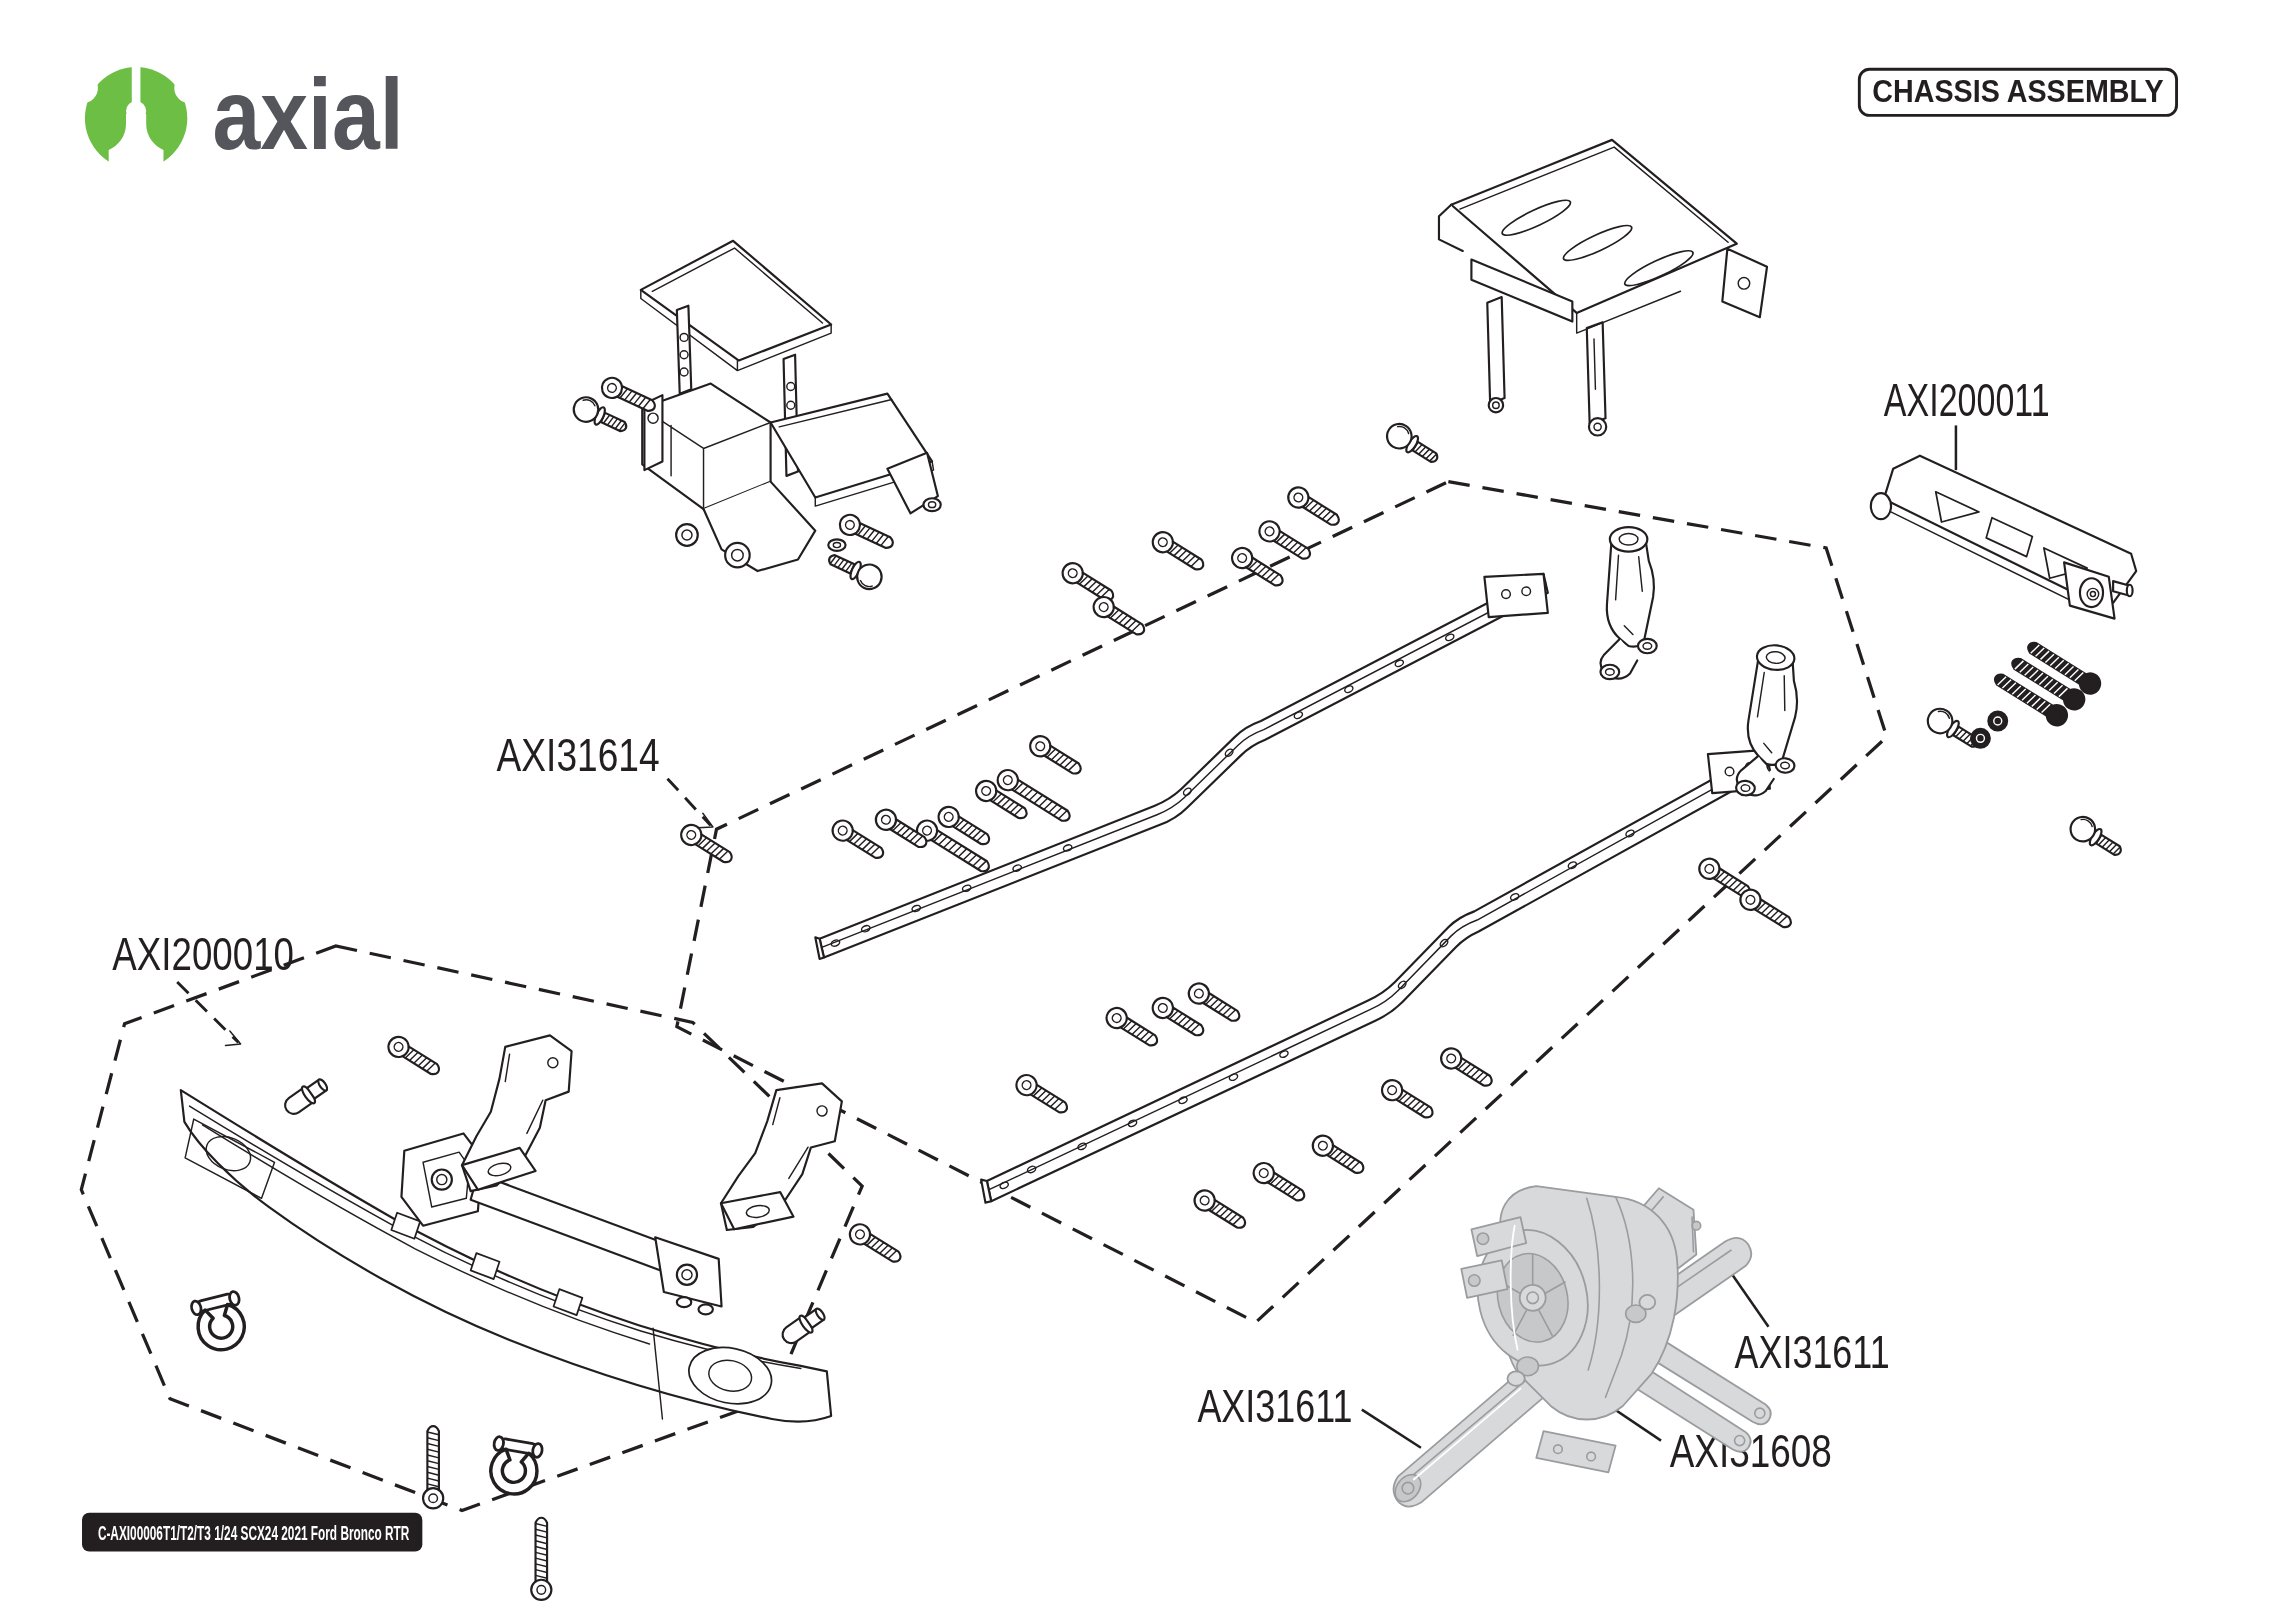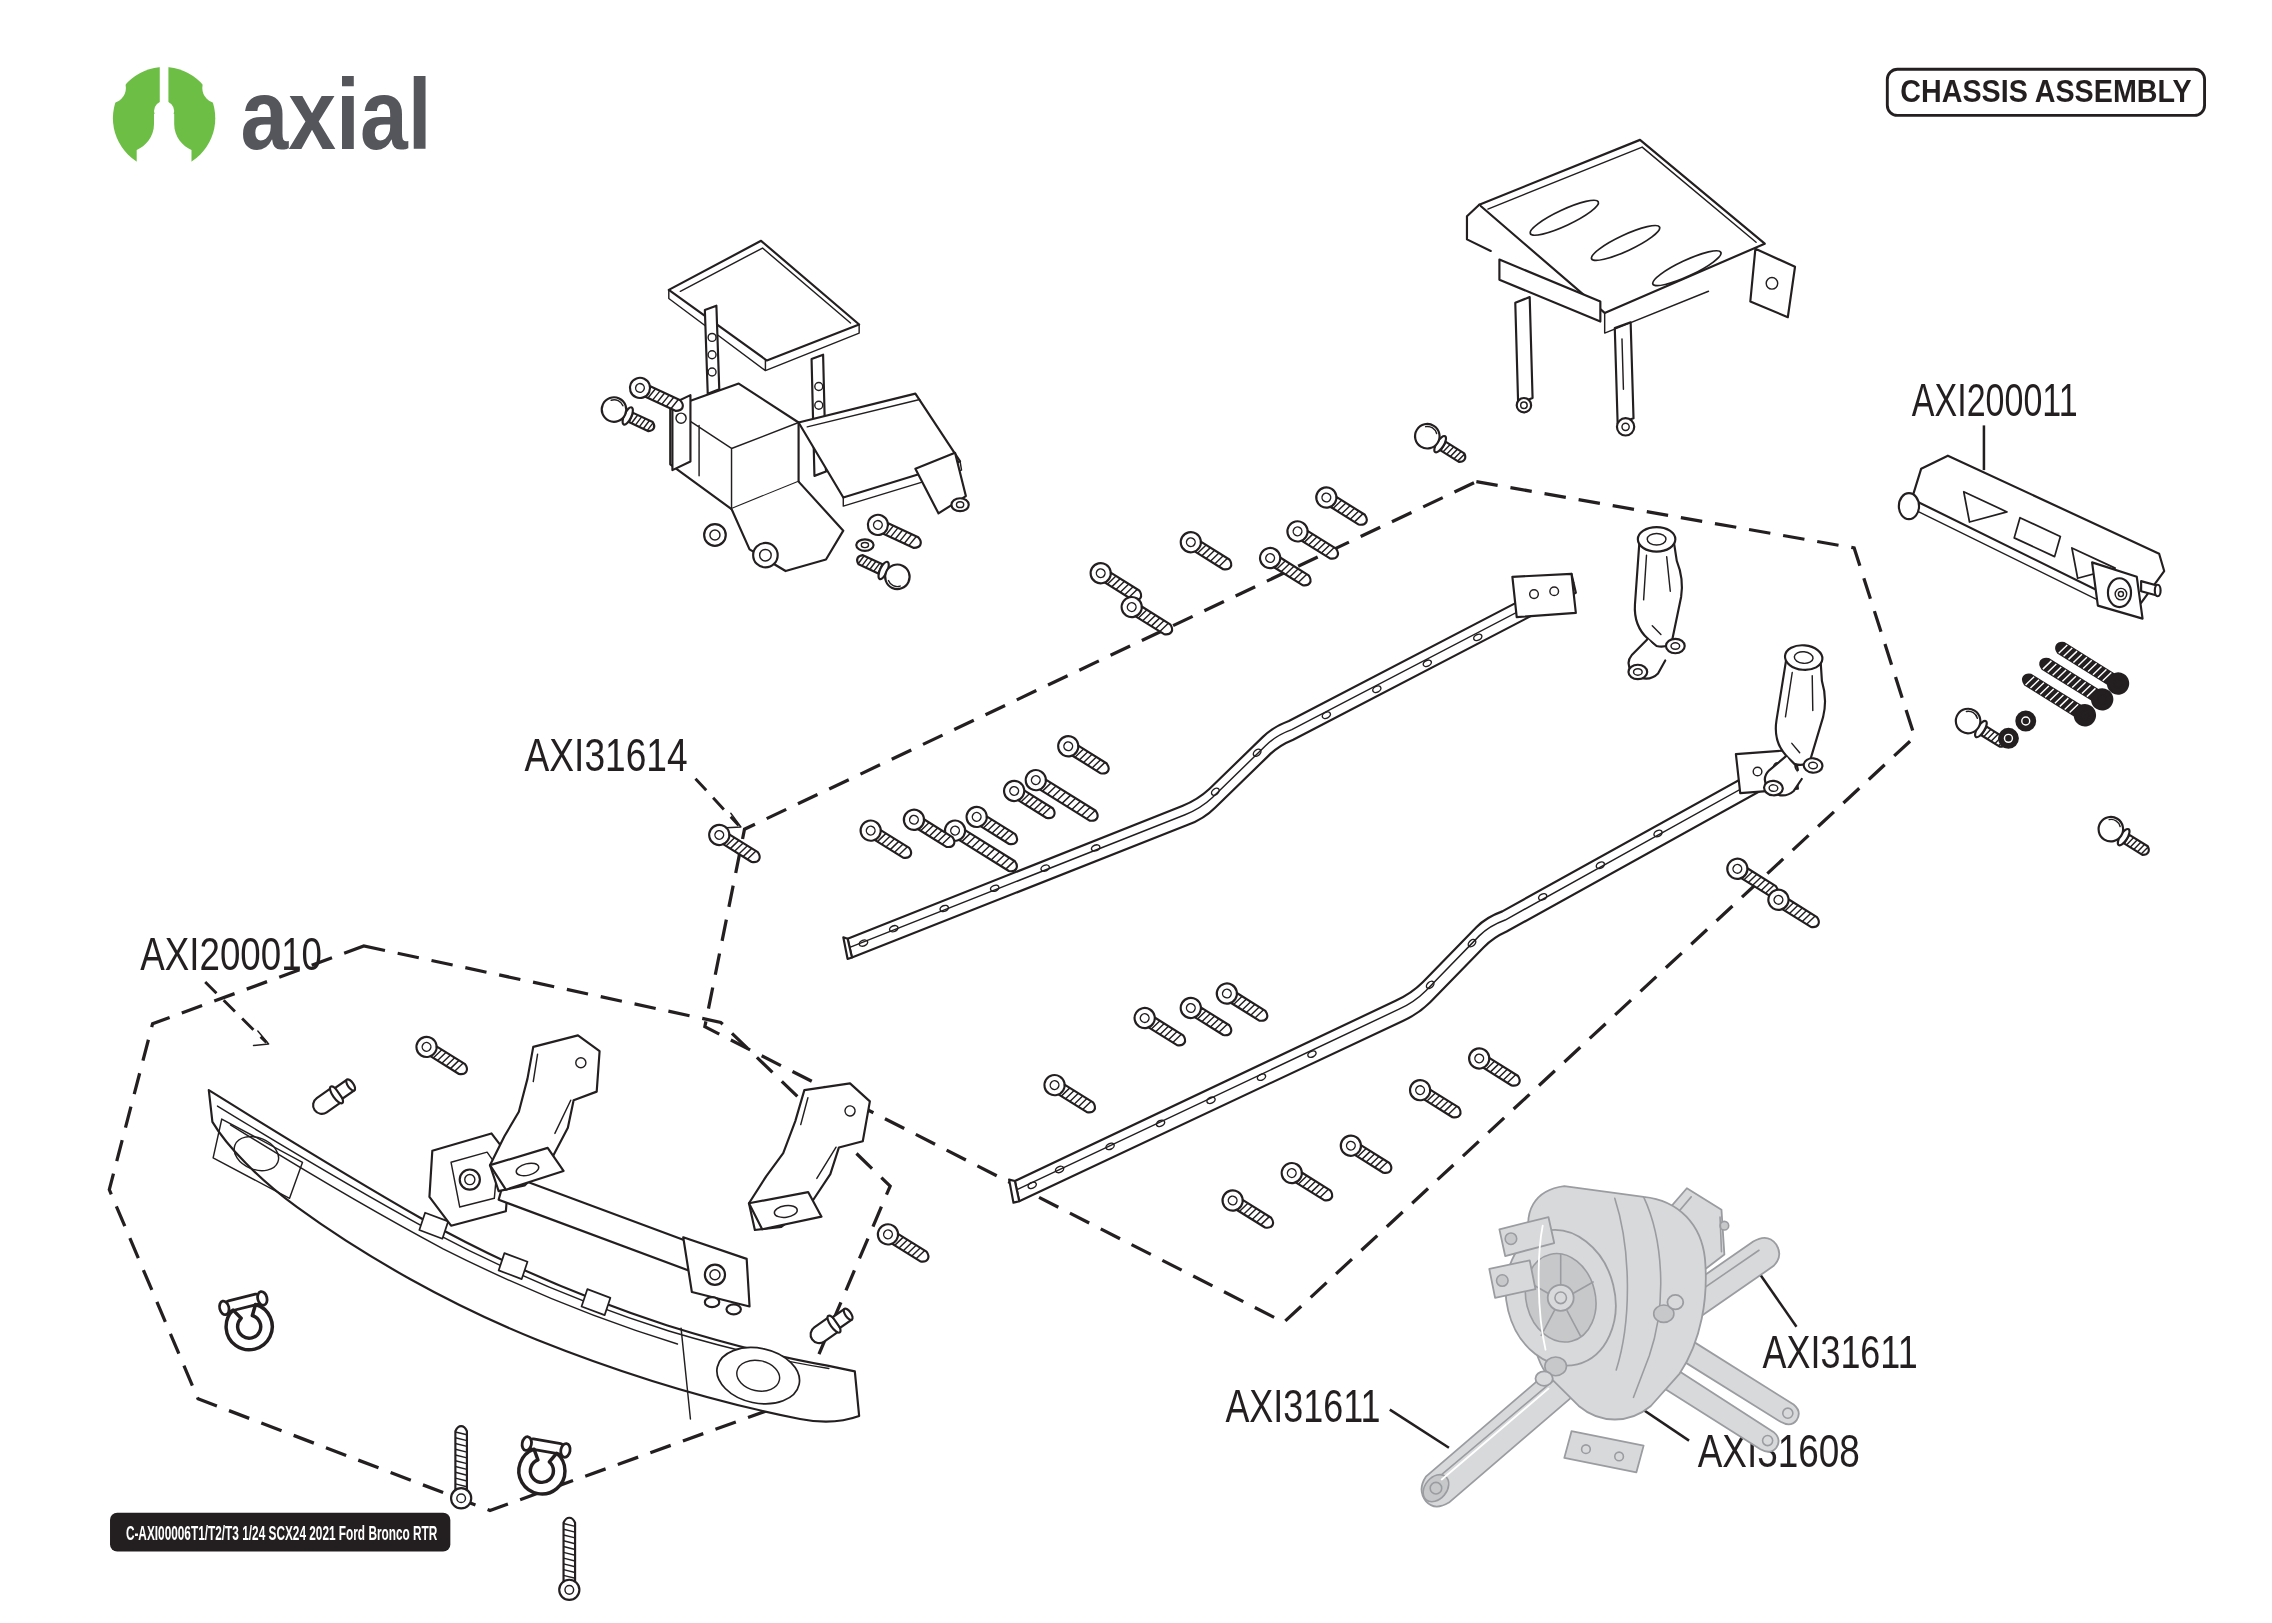--- a/index.html
+++ b/index.html
@@ -1,17 +1,17 @@
 <!DOCTYPE html>
 <html style="font-size:11.5px"><head>
 <meta charset="utf-8">
 <style>
   html,body { margin:0; padding:0; background:#ffffff; }
   body { width:2273px; height:1623px; position:relative; font-family:"Liberation Sans",sans-serif; }
-  #stage { position:absolute; inset:0;margin-left:28px; }
+  #stage { position:absolute; inset:0; }
   svg text { user-select:none; }
 
   .pw  { fill:var(--shaft-fill,#ffffff); stroke:#231F20; stroke-width:3; stroke-linejoin:round; stroke-linecap:round; }
   .pw2 { fill:#ffffff; stroke:#231F20; stroke-width:2.4; stroke-linejoin:round; stroke-linecap:round; }
   .ln2 { fill:none; stroke:#231F20; stroke-width:2; stroke-linejoin:round; stroke-linecap:round; }
   .th  { fill:none; stroke:var(--thread,#231F20); stroke-width:2; }
   .dash  { fill:none; stroke:#231F20; stroke-width:4.5; stroke-dasharray:30 18; stroke-linecap:butt; }
   .dashl { fill:none; stroke:#231F20; stroke-width:4; stroke-dasharray:22 14; }
   .lead  { fill:none; stroke:#231F20; stroke-width:3.5; }
   .lbl   { font-family:"Liberation Sans",sans-serif; font-size:64px; fill:#231F20; }

